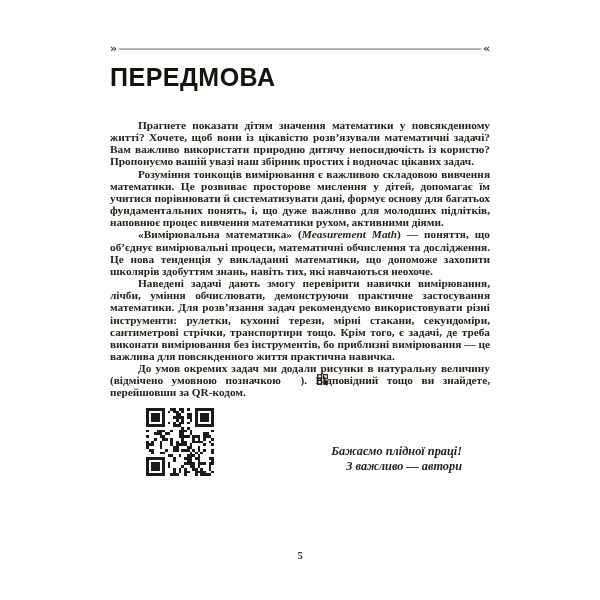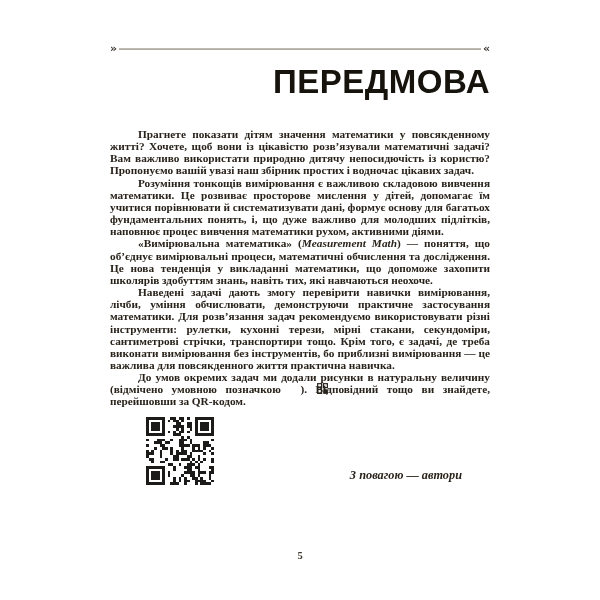--- a/index.html
+++ b/index.html
@@ -10,23 +10,23 @@
   body{background:#ffffff; font-family:"Liberation Serif","DejaVu Serif",serif;}
   .page{position:relative; width:600px; height:600px; background:#fff;}
   .content{width:380px; margin:0 auto; padding-top:44px;}
 
   .ornament{display:flex; align-items:center; height:10px;}
   .orn-glyph{font-family:"DejaVu Sans",sans-serif; font-weight:bold; font-size:11px;
              line-height:10px; color:#3a352c;}
   .orn-line{flex:1; height:2px; margin:0 2px;
             background:linear-gradient(#c6c2b9, #a8a49b);}
 
-  h1.title{margin-top:9px; text-align:right;
+  h1.title{margin-top:9px; text-align:left;
            font-family:"Liberation Sans","DejaVu Sans",sans-serif;
-           font-weight:bold; font-size:33px; letter-spacing:0.5px; color:var(--title);}
+           font-weight:bold; font-size:25px; letter-spacing:0.5px; color:var(--title);}
 
   .body-text{margin-top:27px; color:var(--text);}
   .body-text p{font-size:11.3px; line-height:12.15px; text-align:justify;
                text-indent:28px; font-weight:bold;
                hyphens:auto; -webkit-hyphens:auto; word-spacing:-0.2px;}
   .body-text em{font-style:italic;}
 
   .qr-marker{display:inline-block; width:11px; height:12px; vertical-align:-2px;}
 
   .bottom-row{margin-top:9px; display:flex; justify-content:space-between;
@@ -68,19 +68,20 @@
            </svg></span><span>). Відповідний тощо ви знайдете, перейшовши за QR-кодом.</span></p>
     </div>
 
     <div class="bottom-row">
       <div class="qr-box">
         <svg id="qr-svg" viewBox="0 0 25 25" shape-rendering="crispEdges">
             <path d="M9 0h1v1h-1zM10 0h1v1h-1zM12 0h1v1h-1zM13 0h1v1h-1zM15 0h1v1h-1zM8 1h1v1h-1zM10 1h1v1h-1zM11 1h1v1h-1zM13 1h1v1h-1zM11 2h1v1h-1zM12 2h1v1h-1zM15 2h1v1h-1zM16 2h1v1h-1zM10 3h1v1h-1zM11 3h1v1h-1zM12 3h1v1h-1zM13 3h1v1h-1zM15 3h1v1h-1zM16 3h1v1h-1zM11 4h1v1h-1zM13 4h1v1h-1zM16 4h1v1h-1zM8 5h1v1h-1zM10 5h1v1h-1zM12 5h1v1h-1zM13 5h1v1h-1zM15 5h1v1h-1zM10 6h1v1h-1zM11 6h1v1h-1zM12 6h1v1h-1zM13 7h1v1h-1zM15 7h1v1h-1zM0 8h1v1h-1zM4 8h1v1h-1zM5 8h1v1h-1zM6 8h1v1h-1zM9 8h1v1h-1zM12 8h1v1h-1zM13 8h1v1h-1zM14 8h1v1h-1zM16 8h1v1h-1zM24 8h1v1h-1zM3 9h1v1h-1zM4 9h1v1h-1zM5 9h1v1h-1zM7 9h1v1h-1zM8 9h1v1h-1zM12 9h1v1h-1zM13 9h1v1h-1zM16 9h1v1h-1zM21 9h1v1h-1zM22 9h1v1h-1zM0 10h1v1h-1zM5 10h1v1h-1zM6 10h1v1h-1zM12 10h1v1h-1zM13 10h1v1h-1zM14 10h1v1h-1zM15 10h1v1h-1zM17 10h1v1h-1zM18 10h1v1h-1zM19 10h1v1h-1zM21 10h1v1h-1zM22 10h1v1h-1zM23 10h1v1h-1zM3 11h1v1h-1zM6 11h1v1h-1zM7 11h1v1h-1zM9 11h1v1h-1zM13 11h1v1h-1zM17 11h1v1h-1zM19 11h1v1h-1zM21 11h1v1h-1zM24 11h1v1h-1zM0 12h1v1h-1zM2 12h1v1h-1zM5 12h1v1h-1zM9 12h1v1h-1zM11 12h1v1h-1zM13 12h1v1h-1zM14 12h1v1h-1zM17 12h1v1h-1zM18 12h1v1h-1zM19 12h1v1h-1zM20 12h1v1h-1zM23 12h1v1h-1zM0 13h1v1h-1zM1 13h1v1h-1zM2 13h1v1h-1zM5 13h1v1h-1zM9 13h1v1h-1zM11 13h1v1h-1zM12 13h1v1h-1zM13 13h1v1h-1zM14 13h1v1h-1zM16 13h1v1h-1zM21 13h1v1h-1zM24 13h1v1h-1zM0 14h1v1h-1zM5 14h1v1h-1zM10 14h1v1h-1zM11 14h1v1h-1zM15 14h1v1h-1zM16 14h1v1h-1zM19 14h1v1h-1zM1 15h1v1h-1zM2 15h1v1h-1zM7 15h1v1h-1zM10 15h1v1h-1zM11 15h1v1h-1zM13 15h1v1h-1zM14 15h1v1h-1zM15 15h1v1h-1zM17 15h1v1h-1zM19 15h1v1h-1zM21 15h1v1h-1zM24 15h1v1h-1zM2 16h1v1h-1zM5 16h1v1h-1zM6 16h1v1h-1zM16 16h1v1h-1zM18 16h1v1h-1zM20 16h1v1h-1zM24 16h1v1h-1zM8 17h1v1h-1zM9 17h1v1h-1zM12 17h1v1h-1zM15 17h1v1h-1zM16 17h1v1h-1zM17 17h1v1h-1zM19 17h1v1h-1zM10 18h1v1h-1zM14 18h1v1h-1zM15 18h1v1h-1zM16 18h1v1h-1zM18 18h1v1h-1zM19 18h1v1h-1zM23 18h1v1h-1zM24 18h1v1h-1zM10 19h1v1h-1zM15 19h1v1h-1zM16 19h1v1h-1zM19 19h1v1h-1zM24 19h1v1h-1zM8 20h1v1h-1zM14 20h1v1h-1zM15 20h1v1h-1zM16 20h1v1h-1zM17 20h1v1h-1zM19 20h1v1h-1zM20 20h1v1h-1zM21 20h1v1h-1zM23 20h1v1h-1zM24 20h1v1h-1zM8 21h1v1h-1zM13 21h1v1h-1zM16 21h1v1h-1zM17 21h1v1h-1zM19 21h1v1h-1zM23 21h1v1h-1zM10 22h1v1h-1zM12 22h1v1h-1zM14 22h1v1h-1zM17 22h1v1h-1zM18 22h1v1h-1zM20 22h1v1h-1zM23 22h1v1h-1zM10 23h1v1h-1zM12 23h1v1h-1zM14 23h1v1h-1zM15 23h1v1h-1zM18 23h1v1h-1zM19 23h1v1h-1zM20 23h1v1h-1zM21 23h1v1h-1zM24 23h1v1h-1zM9 24h1v1h-1zM10 24h1v1h-1zM11 24h1v1h-1zM14 24h1v1h-1zM18 24h1v1h-1zM20 24h1v1h-1zM21 24h1v1h-1zM22 24h1v1h-1zM23 24h1v1h-1zM0 0h7v7h-7z M1 1h5v5h-5z M2 2h3v3h-3zM18 0h7v7h-7z M19 1h5v5h-5z M20 2h3v3h-3zM0 18h7v7h-7z M1 19h5v5h-5z M2 20h3v3h-3z" fill="#1c1b19" fill-rule="evenodd"></path>
           </svg>
       </div>
       <div class="signature">
-        <div>З повагою — автори</div>
+        <div>Бажаємо плідної праці!</div>
+        <div>З важливо — автори</div>
       </div>
     </div>
   </div>
 
   <div class="page-number">5</div>
 </div>
 
 </body></html>

